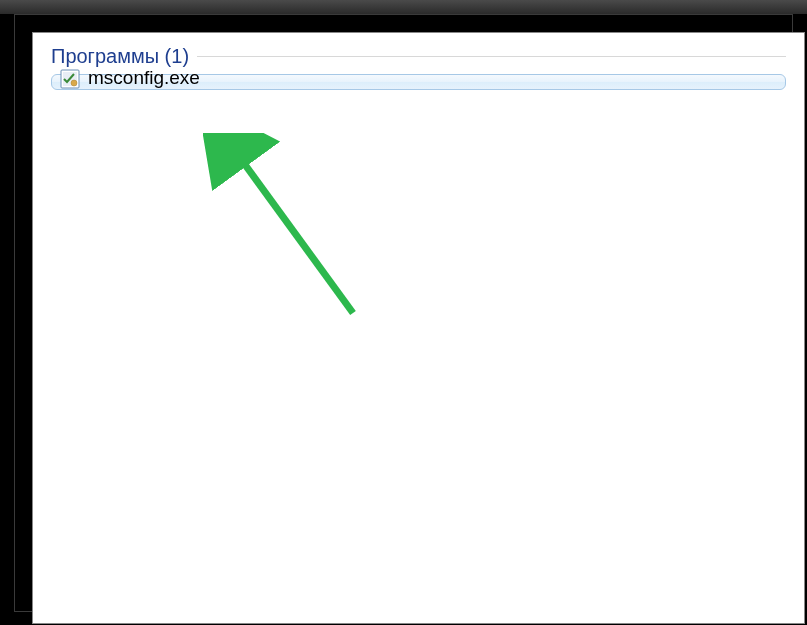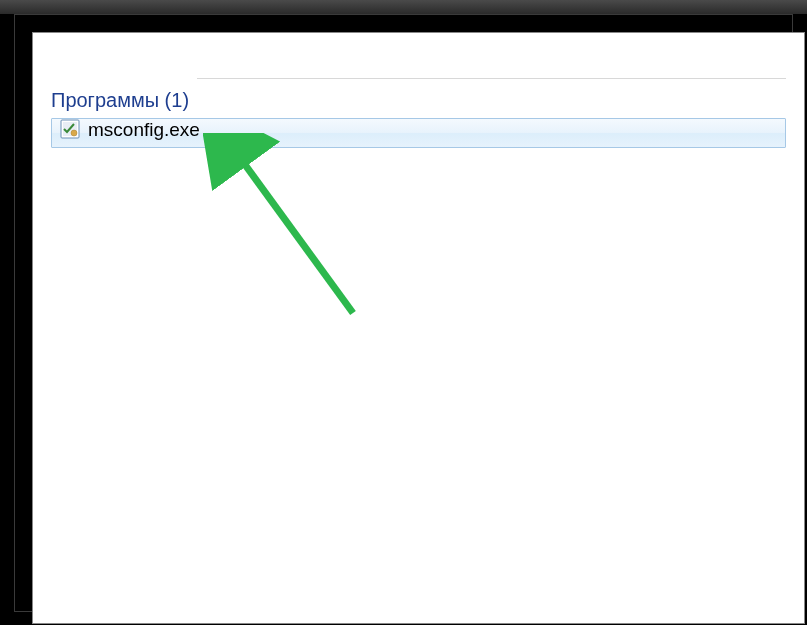--- a/index.html
+++ b/index.html
@@ -56,34 +56,33 @@
       display: flex;
       align-items: center;
       margin-bottom: 6px;
     }
     .group-label {
       color: #1e3e8f;
       font-size: 20px;
       font-weight: 400;
       white-space: nowrap;
       padding-right: 8px;
-      margin-top: 44px;
     }
     .group-divider {
       flex: 1;
       height: 1px;
       background: #d8d8d8;
     }
     .result-item {
       display: flex;
-      align-items: flex-start;
-      height: 30px;
+      align-items: flex-end;
+      height: 16px;
       padding: 0 8px;
       border: 1px solid #a6c8e6;
-      border-radius: 1px;
+      border-radius: 6px;
       background: linear-gradient(to bottom, #f4f9fe 0%, #e8f3fc 48%, #dceefb 52%, #e6f2fc 100%);
       cursor: pointer;
     }
     .result-icon {
       width: 20px;
       height: 20px;
       margin-right: 8px;
       flex-shrink: 0;
     }
     .result-label {

